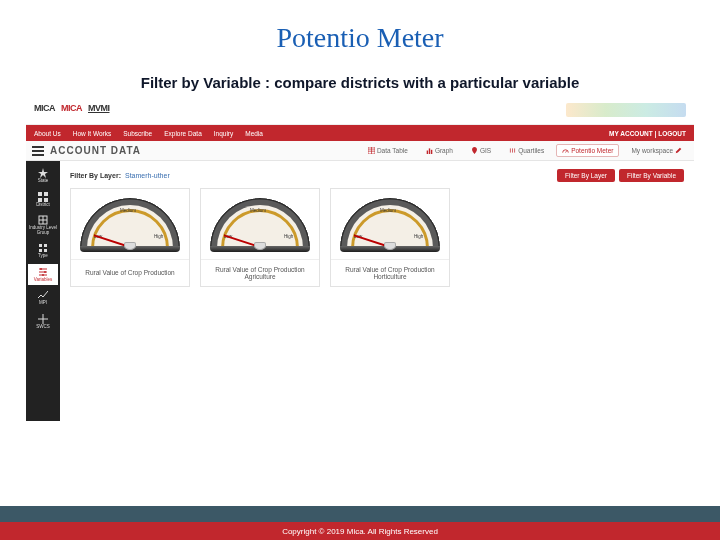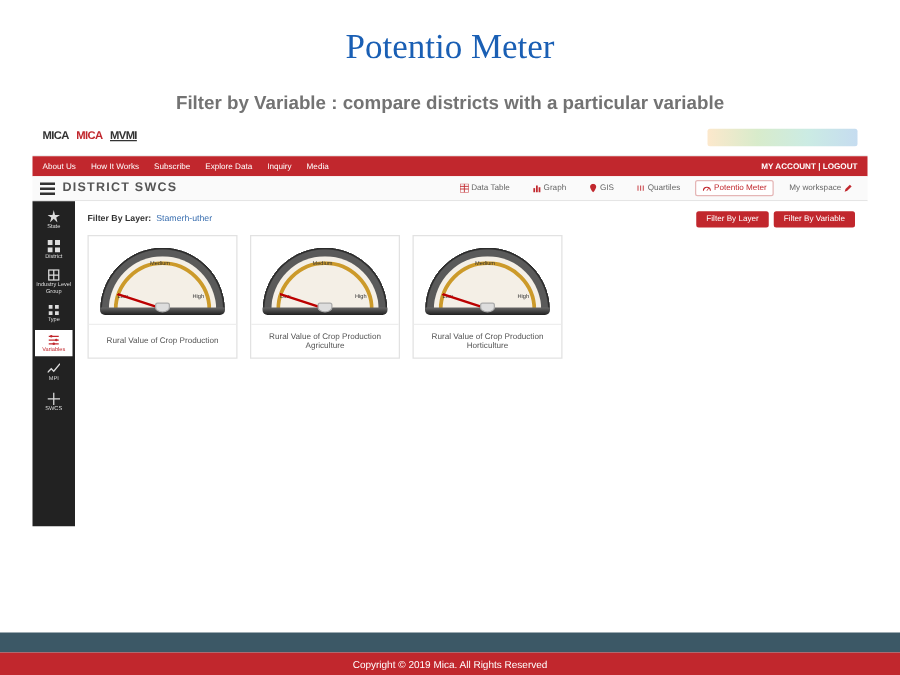--- a/index.html
+++ b/index.html
@@ -1,18 +1,18 @@
 <!DOCTYPE html>
 <html><head>
 <meta charset="utf-8">
 <style>
   * { box-sizing: border-box; margin: 0; padding: 0; }
   body { font-family: Arial, Helvetica, sans-serif; width:720px; height:540px; background:#fff; overflow:hidden; position:relative; }
   .slide-title { text-align:center; font-size:28px; color:#1a5fb4; font-weight:400; padding-top:22px; font-family:"Times New Roman", serif; }
-  .slide-sub { text-align:center; font-size:15px; font-weight:700; color:#737373; margin-top:20px; }
+  .slide-sub { text-align:center; font-size:15px; font-weight:700; color:#0f172a; margin-top:20px; }
   .app-wrap { margin:12px 26px 0 26px; background:#fff; font-size:8px; color:#333; box-shadow:0 0 0 0 rgba(0,0,0,0); }
   .logo-bar { display:flex; align-items:flex-start; height:22px; padding:0 8px; border-bottom:1px solid #eee; gap:6px;}
   .logo { font-weight:800; font-size:9px; letter-spacing:-0.5px; }
   .logo.mica { color:#333; }
   .logo.mimi { color:#c1272d; position:relative; }
   .logo.mvmi { color:#333;text-decoration:underline; }
   .logo-bar .spacer { flex:1; }
   .logo-deco { width:120px; height:14px; background:linear-gradient(90deg,#f7be6d,#8fc76b,#6bc7b0,#5a9bd4); opacity:0.35; border-radius:2px;}
   .main-nav { display:flex; align-items:center; background:#c1272d; color:#fff; height:16px; font-size:6.5px; padding:0 8px; gap:12px;}
   .main-nav .nav-item { cursor:pointer; }
@@ -79,21 +79,21 @@
     <span class="spacer"></span>
     <span class="acct">MY ACCOUNT | LOGOUT</span>
   </div>
 
   <div class="toolbar">
     <div class="hamburger">
         <span></span>
         <span></span>
         <span></span>
       </div>
-    <div class="page-title">DISTRICT SWCS</div>
+    <div class="page-title">ACCOUNT DATA</div>
     <span class="spacer"></span>
     <div class="tool-tab">
       <svg viewBox="0 0 10 10">
           <rect x="0" y="0" width="10" height="10" fill="none" stroke="#c1272d" stroke-width="1"></rect>
           <line x1="0" y1="3" x2="10" y2="3" stroke="#c1272d"></line>
           <line x1="0" y1="6" x2="10" y2="6" stroke="#c1272d"></line>
           <line x1="5" y1="0" x2="5" y2="10" stroke="#c1272d"></line>
         </svg>
       <span>Data Table</span>
     </div>

